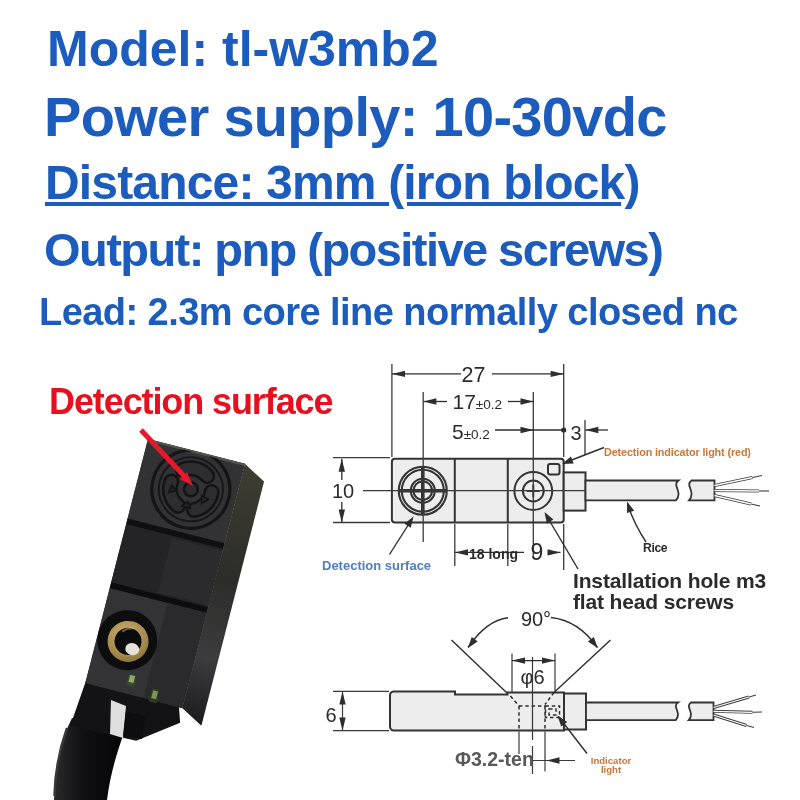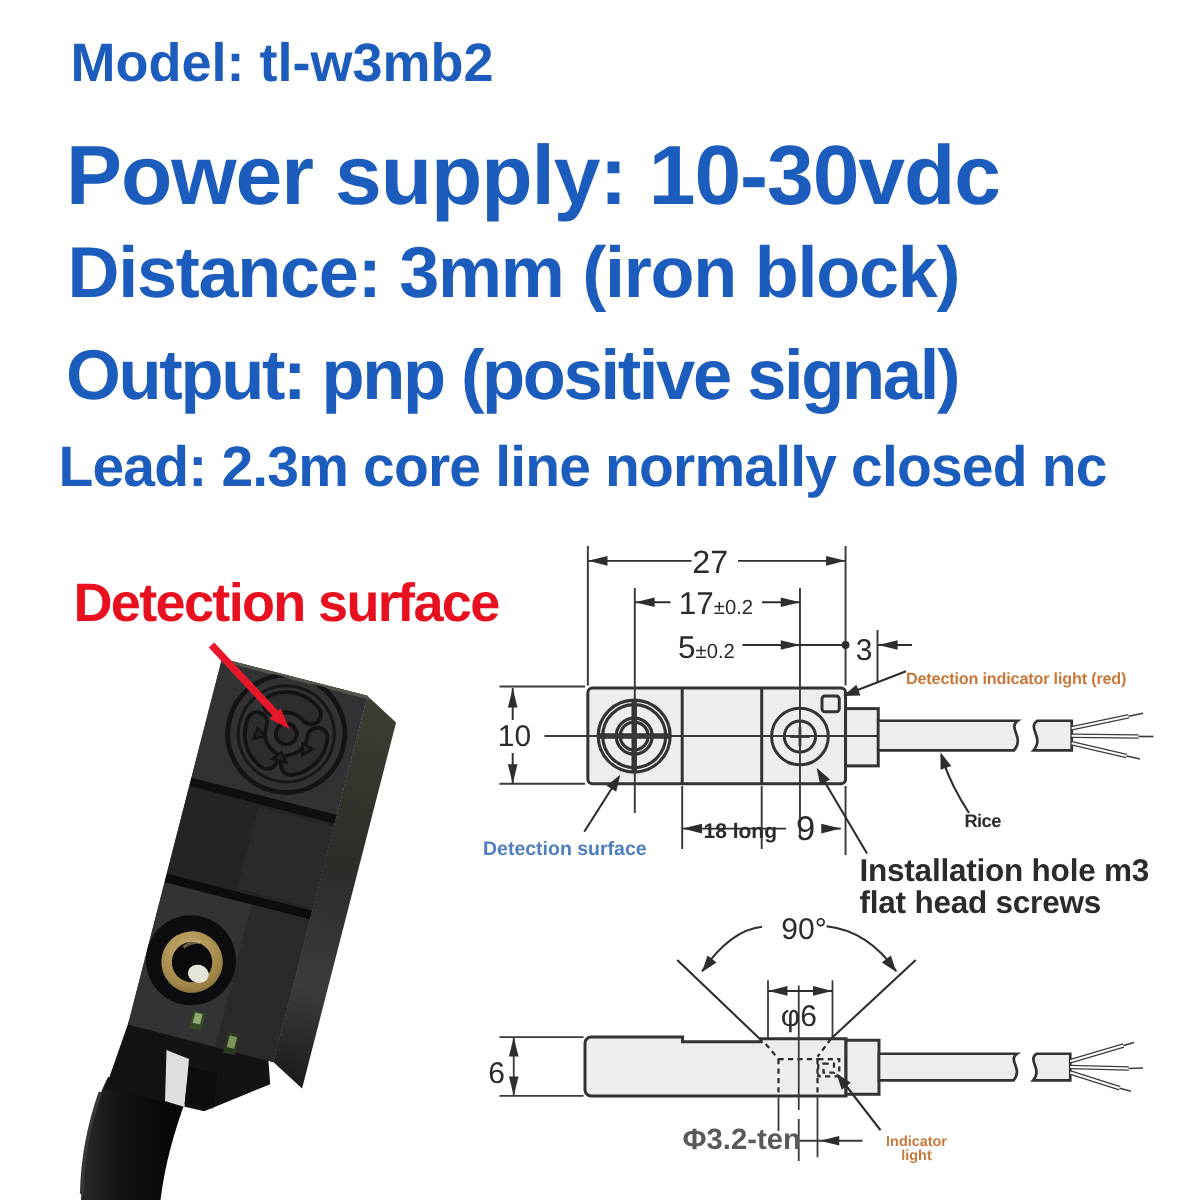--- a/index.html
+++ b/index.html
@@ -3,24 +3,24 @@
 <meta charset="utf-8">
 <style>
 html,body{margin:0;padding:0;width:800px;height:800px;background:#fff;overflow:hidden}
 body{font-family:"Liberation Sans",sans-serif;position:relative}
 .h{position:absolute;font-weight:bold;color:#1b5cbc;white-space:nowrap;line-height:1}
 #red{position:absolute;font-weight:bold;color:#e8101e;white-space:nowrap;line-height:1}
 svg{position:absolute;left:0;top:0}
 </style>
 </head>
 <body>
-<div class="h" id="L1" style="left:47px;top:24px;font-size:36px;letter-spacing:0px;">Model: tl-w3mb2</div>
+<div class="h" id="L1" style="left:47px;top:24px;font-size:50px;letter-spacing:0px;">Model: tl-w3mb2</div>
 <div class="h" id="L2" style="left:44px;top:89px;font-size:56px;letter-spacing:-0.7px;">Power supply: 10-30vdc</div>
-<div class="h" id="L3" style="left:45px;top:159px;font-size:48px;letter-spacing:-0.83px;">Distance: 3mm (iron block)</div>
-<div class="h" id="L4" style="left:44px;top:226px;font-size:47px;letter-spacing:-1.55px;">Output: pnp (positive signal)</div>
+<div class="h" id="L3" style="left:45px;top:159px;font-size:48px;letter-spacing:-0.83px;text-decoration:underline;">Distance: 3mm (iron block)</div>
+<div class="h" id="L4" style="left:44px;top:226px;font-size:47px;letter-spacing:-1.55px;">Output: pnp (positive screws)</div>
 <div class="h" id="L5" style="left:39px;top:293px;font-size:38px;letter-spacing:-0.55px;text-align:center;">Lead: 2.3m core line normally closed nc</div>
 <div id="red" style="left:49px;top:384px;font-size:36px;letter-spacing:-1.1px;">Detection surface</div>
 <svg width="800" height="800" viewBox="0 0 800 800">
 <defs>
 <linearGradient id="gBody" x1="0" y1="0" x2="1" y2="1">
 <stop offset="0" stop-color="#3a3a3c"></stop>
         <stop offset="1" stop-color="#1c1c1e"></stop>
 </linearGradient>
 <linearGradient id="gSide" x1="0" y1="0" x2="0" y2="1">
 <stop offset="0" stop-color="#3d3d32"></stop>

